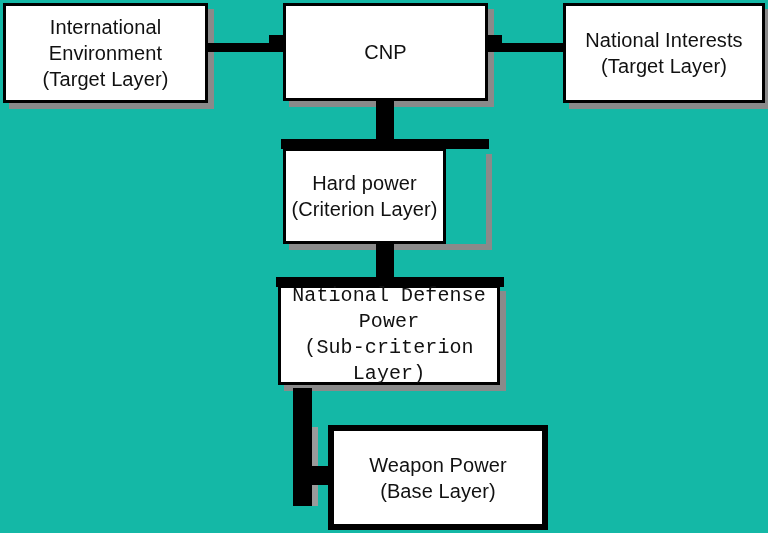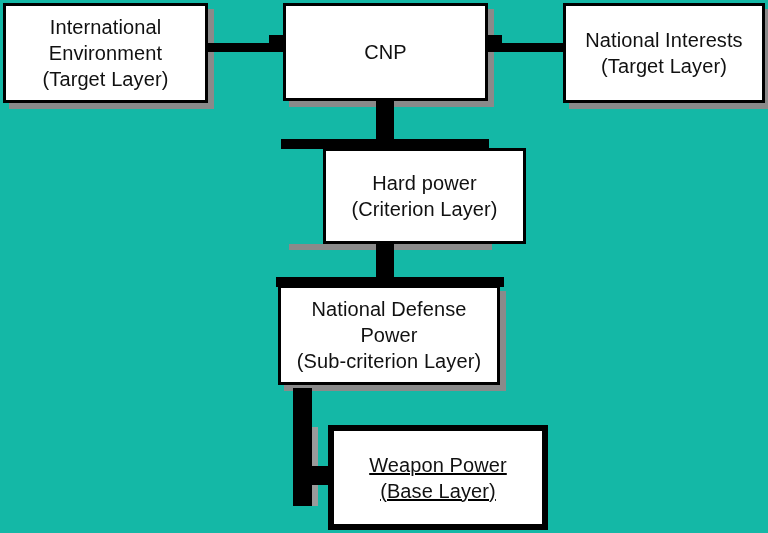--- a/index.html
+++ b/index.html
@@ -105,29 +105,29 @@
 
   <div class="node" style="left:283px; top:3px; width:205px; height:98px;justify-content:center;">
     <span class="label">CNP</span>
   </div>
 
   <div class="node" style="left:563px; top:3px; width:202px; height:100px;align-items:center;">
     <span class="label">National Interests
 (Target Layer)</span>
   </div>
 
-  <div class="node" style="left:283px; top:148px; width:203px; height:96px;margin-left:40px;">
+  <div class="node" style="left:283px; top:148px; width:163px; height:96px;">
     <span class="label">Hard power
 (Criterion Layer)</span>
   </div>
 
-  <div class="node" style="left:278px; top:285px; width:222px; height:100px;">
+  <div class="node" style="left:278px; top:285px; width:222px; height:100px;font-family:Liberation Mono, monospace;">
     <span class="label">National Defense
 Power
 (Sub-criterion Layer)</span>
   </div>
 
-  <div class="node thick" style="left:328px; top:425px; width:220px; height:105px;text-decoration:underline;">
+  <div class="node thick" style="left:328px; top:425px; width:220px; height:105px;">
     <span class="label">Weapon Power
 (Base Layer)</span>
   </div>
 
 </div>
 
 </body></html>

